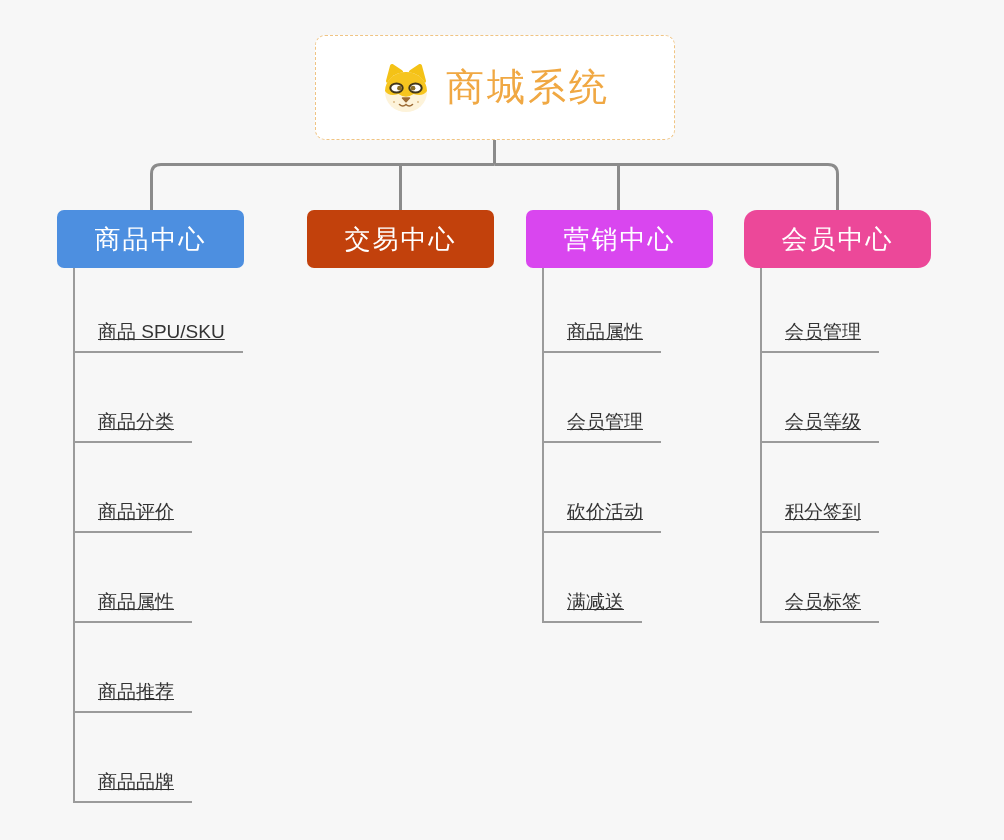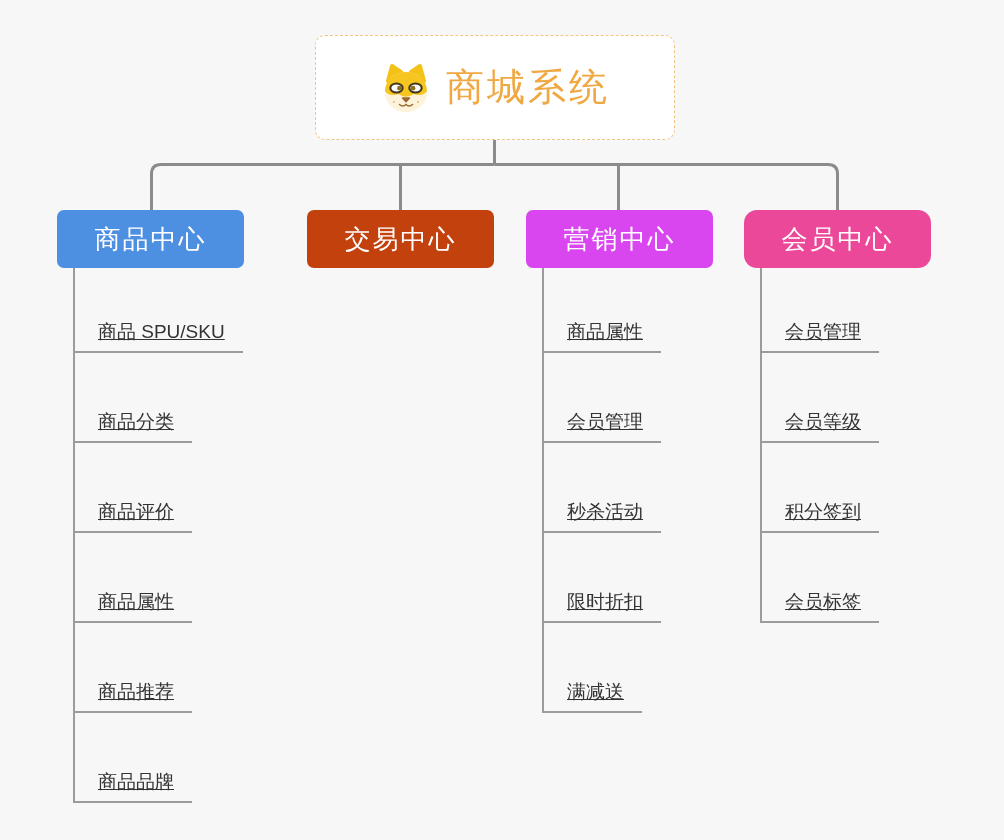--- a/index.html
+++ b/index.html
@@ -119,26 +119,23 @@
   <div class="leaf">
     <span>商品属性</span>
   </div>
 
 
   <div class="leaf">
     <span>会员管理</span>
   </div>
 
   <div class="leaf">
-    <span>秒杀活动</span>
+    <span>砍价活动</span>
   </div>
 
-  <div class="leaf">
-    <span>限时折扣</span>
-  </div>
 
   <div class="leaf">
     <span>满减送</span>
   </div>
 </div>
   </div>
 
   <div class="branch">
     <div class="branch-header" style="background: #ec4899; border-radius: 13px;">
       <span>会员中心</span>

